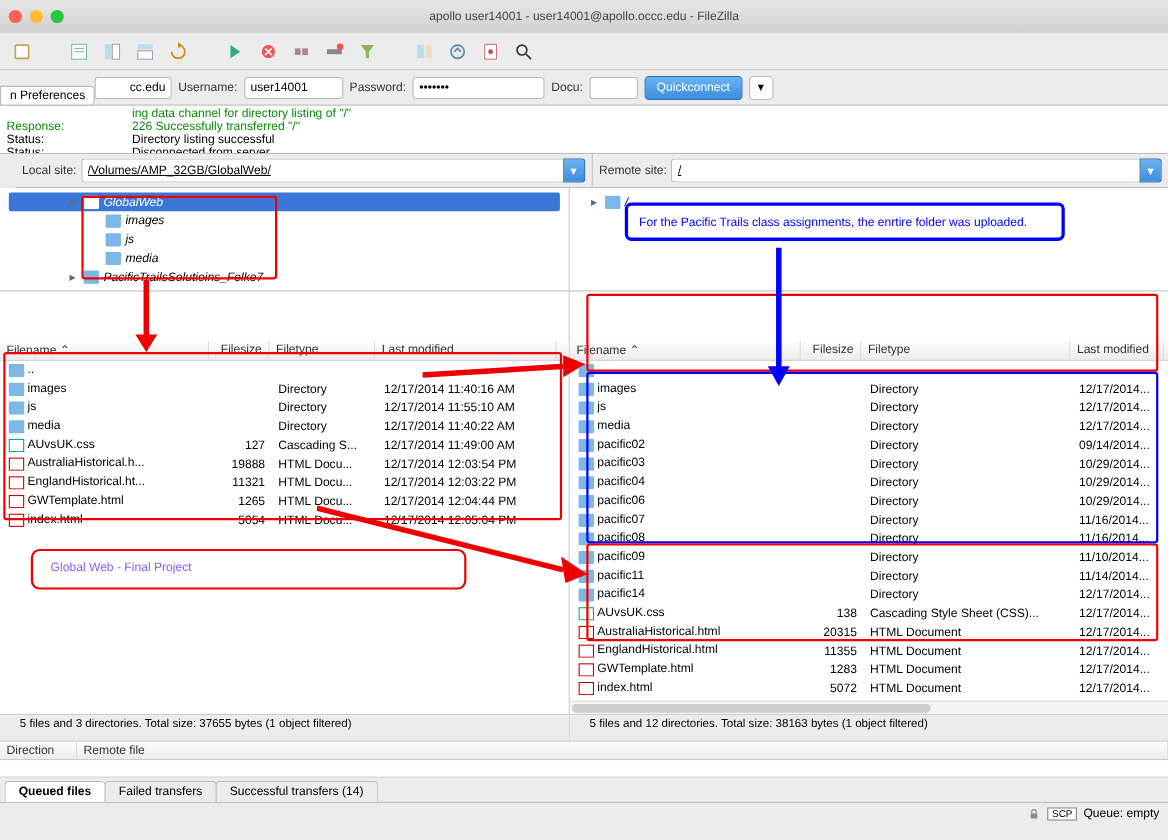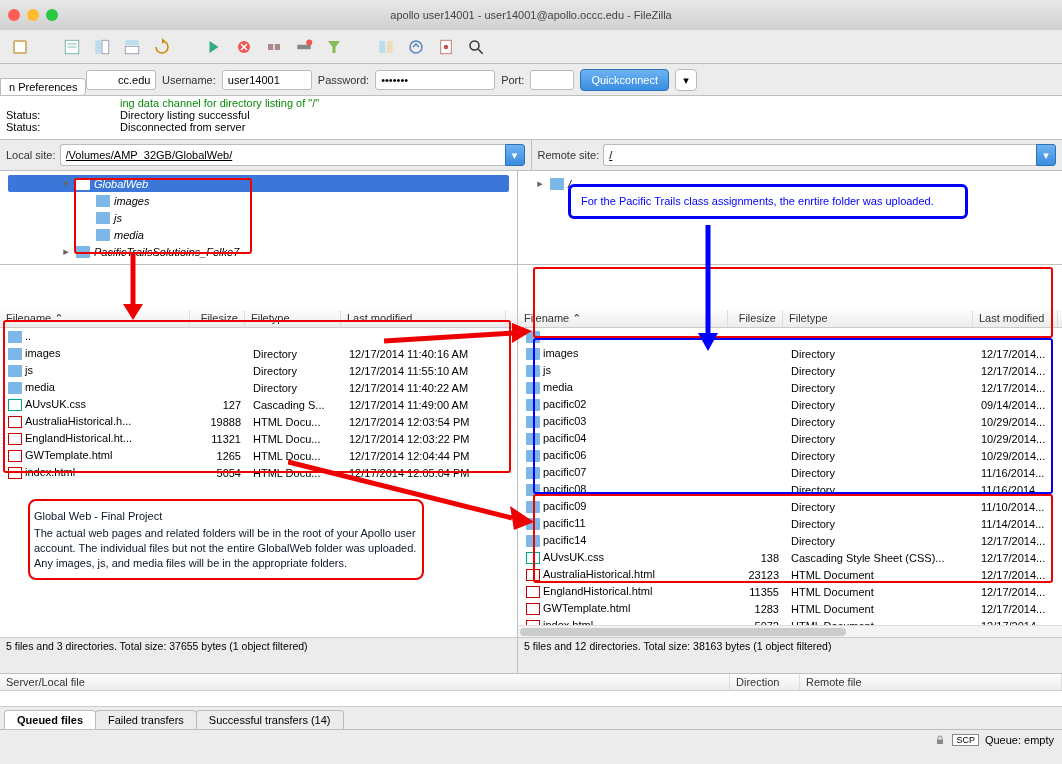--- a/index.html
+++ b/index.html
@@ -32,21 +32,21 @@
 .qc-dd { width: 22px; height: 22px; border: 1px solid #bbb; border-radius: 4px; background: #fff; text-align: center; line-height: 20px; }
 .prefs-tab { position: absolute; left: 0; top: 14px; background: #fff; border: 1px solid #bbb; border-radius: 0 4px 4px 0; padding: 2px 8px; z-index: 5; }
 
 
 .msglog { height: 44px; background: #fff; border-bottom: 1px solid #bfbfbf; padding: 1px 6px; overflow: hidden; line-height: 12px; font-size: 10.5px; }
 .msglog .row { display: flex; gap: 12px; }
 .msglog .lbl { width: 102px; }
 .msg-green { color: #0a8a0a; }
 
 
-.sitebars { display: flex; border-bottom: 1px solid #bfbfbf; }
+.sitebars { display: flex; border-bottom: 1px solid #bfbfbf; margin-left: 14px; }
 .sitebar { flex: 1; display: flex; align-items: center; background: #ececec; padding: 4px 6px; gap: 4px; border-right: 1px solid #bfbfbf; }
 .sitebar:last-child { border-right: none; }
 .sitebar label { color: #333; }
 .sitebar .combo { flex: 1; display: flex; height: 22px; }
 .sitebar .combo input { flex: 1; border: 1px solid #bbb; border-right: none; border-radius: 3px 0 0 3px; padding: 0 5px; text-decoration: underline; }
 .sitebar .combo .dd { width: 20px; background: linear-gradient(#6db3f2,#3a8de0); border: 1px solid #2b70b8; border-radius: 0 3px 3px 0; display: flex; align-items: center; justify-content: center; color: #fff; }
 
 
 .panes { display: flex; height: 502px; }
 .pane { flex: 1; display: flex; flex-direction: column; border-right: 1px solid #bfbfbf; background: #fff; position: relative; }
@@ -77,21 +77,21 @@
 .lc-size { width: 55px; text-align: right; }
 .lc-type { width: 96px; }
 .lc-mod { width: 165px; }
 
 .rc-name { width: 210px; }
 .rc-size { width: 55px; text-align: right; }
 .rc-type { width: 190px; }
 .rc-mod { width: 85px; }
 
 
-.statusline { height: 36px; background: #ececec; border-top: 1px solid #ccc; padding: 2px 6px; font-size: 10.5px; }
+.statusline { height: 24px; background: #ececec; border-top: 1px solid #ccc; padding: 2px 18px; font-size: 10.5px; }
 
 
 .queue-hdr { display: flex; background: linear-gradient(#fdfdfd,#ececec); border-top: 1px solid #bfbfbf; border-bottom: 1px solid #ccc; height: 18px; }
 .queue-hdr .col { padding: 2px 6px; border-right: 1px solid #ddd; color: #333; }
 .queue-body { height: 16px; background: #fff; border-bottom: 1px solid #ccc; }
 
 
 .tabs { display: flex; background: #ececec; height: 22px; align-items: flex-end; padding: 0 4px; gap: 0; }
 .tab { padding: 3px 12px; border: 1px solid #bbb; border-bottom: none; background: #ececec; border-radius: 4px 4px 0 0; margin-right: -1px; }
 .tab.active { background: #fff; font-weight: bold; }
@@ -99,21 +99,21 @@
 
 .bottom-status { height: 20px; background: #ececec; border-top: 1px solid #bfbfbf; display: flex; justify-content: flex-end; align-items: center; padding: 0 8px; gap: 6px; }
 .lock-ico { width: 12px; height: 12px; }
 .queue-badge { border: 1px solid #888; padding: 0 3px; font-size: 9px; background: #fff; }
 
 
 .anno { position: absolute; z-index: 20; pointer-events: none; }
 .red-box { border: 2px solid #e00; border-radius: 3px; }
 .blue-box { border: 2px solid #00f; border-radius: 3px; }
 .callout-blue { border: 3px solid #00f; border-radius: 6px; background: #fff; padding: 6px 10px; color: #00f; font-size: 13px; line-height: 1.3; }
-.callout-red { border: 2px solid #e00; border-radius: 8px; background: #fff; padding: 8px 4px; color: #0f172a; font-size: 13px; line-height: 1.35; }
+.callout-red { border: 2px solid #e00; border-radius: 8px; background: #fff; padding: 8px 16px; color: #8b5cf6; font-size: 13px; line-height: 1.35; }
 
 .scroll-x { height: 12px; background: #f4f4f4; border-top: 1px solid #ddd; position: relative; }
 .scroll-x .thumb { position: absolute; left: 2px; top: 2px; height: 8px; width: 60%; background: #ccc; border-radius: 4px; }
 
 </style>
 </head>
 <body>
 
 <div class="titlebar">
   <div class="traffic">
@@ -214,30 +214,34 @@
     </span>
 </div>
 
 <div class="qc-bar">
   <div class="prefs-tab">n Preferences</div>
   <input class="host" style="margin-left: 78px;" value="cc.edu">
   <label>Username:</label>
   <input class="user" value="user14001" style="">
   <label>Password:</label>
   <input class="pass" type="password" value="•••••••" style="">
-  <label>Port:</label>
+  <label>Docu:</label>
   <input class="port" value="" style="">
   <button class="qc-btn">Quickconnect</button>
   <div class="qc-dd">▾</div>
 </div>
 
 <div class="msglog" id="msglog">
     <div class="row msg-green">
       <div class="lbl" style="padding-left: 100px;"></div>
       <div>ing data channel for directory listing of "/"</div>
+    </div>
+    <div class="row msg-green">
+      <div class="lbl">Response:</div>
+      <div>226 Successfully transferred "/"</div>
     </div>
     <div class="row ">
       <div class="lbl">Status:</div>
       <div>Directory listing successful</div>
     </div>
     <div class="row ">
       <div class="lbl">Status:</div>
       <div>Disconnected from server</div>
     </div>
   </div>
@@ -448,21 +452,21 @@
           <div class="cell rc-mod">12/17/2014...</div>
         </div>
         <div class="fl-row">
           <div class="cell rc-name"><span class="fi fi-css"></span>AUvsUK.css</div>
           <div class="cell rc-size">138</div>
           <div class="cell rc-type">Cascading Style Sheet (CSS)...</div>
           <div class="cell rc-mod">12/17/2014...</div>
         </div>
         <div class="fl-row">
           <div class="cell rc-name"><span class="fi fi-html"></span>AustraliaHistorical.html</div>
-          <div class="cell rc-size">23123</div>
+          <div class="cell rc-size">20315</div>
           <div class="cell rc-type">HTML Document</div>
           <div class="cell rc-mod">12/17/2014...</div>
         </div>
         <div class="fl-row">
           <div class="cell rc-name"><span class="fi fi-html"></span>EnglandHistorical.html</div>
           <div class="cell rc-size">11355</div>
           <div class="cell rc-type">HTML Document</div>
           <div class="cell rc-mod">12/17/2014...</div>
         </div>
         <div class="fl-row">
@@ -479,21 +483,20 @@
         </div>
       </div>
     <div class="scroll-x">
         <div class="thumb"></div>
       </div>
     <div class="statusline">5 files and 12 directories. Total size: 38163 bytes (1 object filtered)</div>
   </div>
 </div>
 
 <div class="queue-hdr">
-  <div class="col" style="width:730px">Server/Local file</div>
   <div class="col" style="width:70px">Direction</div>
   <div class="col" style="flex:1">Remote file</div>
 </div>
 <div class="queue-body"></div>
 
 <div class="tabs" id="tabs">
     <div class="tab active">Queued files</div>
     <div class="tab">Failed transfers</div>
     <div class="tab">Successful transfers (14)</div>
   </div>
@@ -534,14 +537,13 @@
 
 <div class="anno callout-blue" style="left:568px; top:184px; width:400px;"><span>For the Pacific Trails class assignments, the enrtire folder was uploaded.</span></div>
 
 <svg class="anno" style="left:693px; top:225px; width:30px; height:128px;" viewBox="0 0 30 128">
     <line x1="15" y1="0" x2="15" y2="110" stroke="#00f" stroke-width="5"></line>
     <polygon points="5,108 25,108 15,126" fill="#00f"></polygon>
   </svg>
 
 <div class="anno callout-red" style="left:28px; top:499px; width:396px;">
   <div style="margin-bottom:2px;">Global Web - Final Project</div>
-  <div>The actual web pages and related folders will be in the root of your Apollo user account. The individual files but not the entire GlobalWeb folder was uploaded. Any images, js, and media files will be in the appropriate folders.</div>
 </div>
 
 </body></html>

